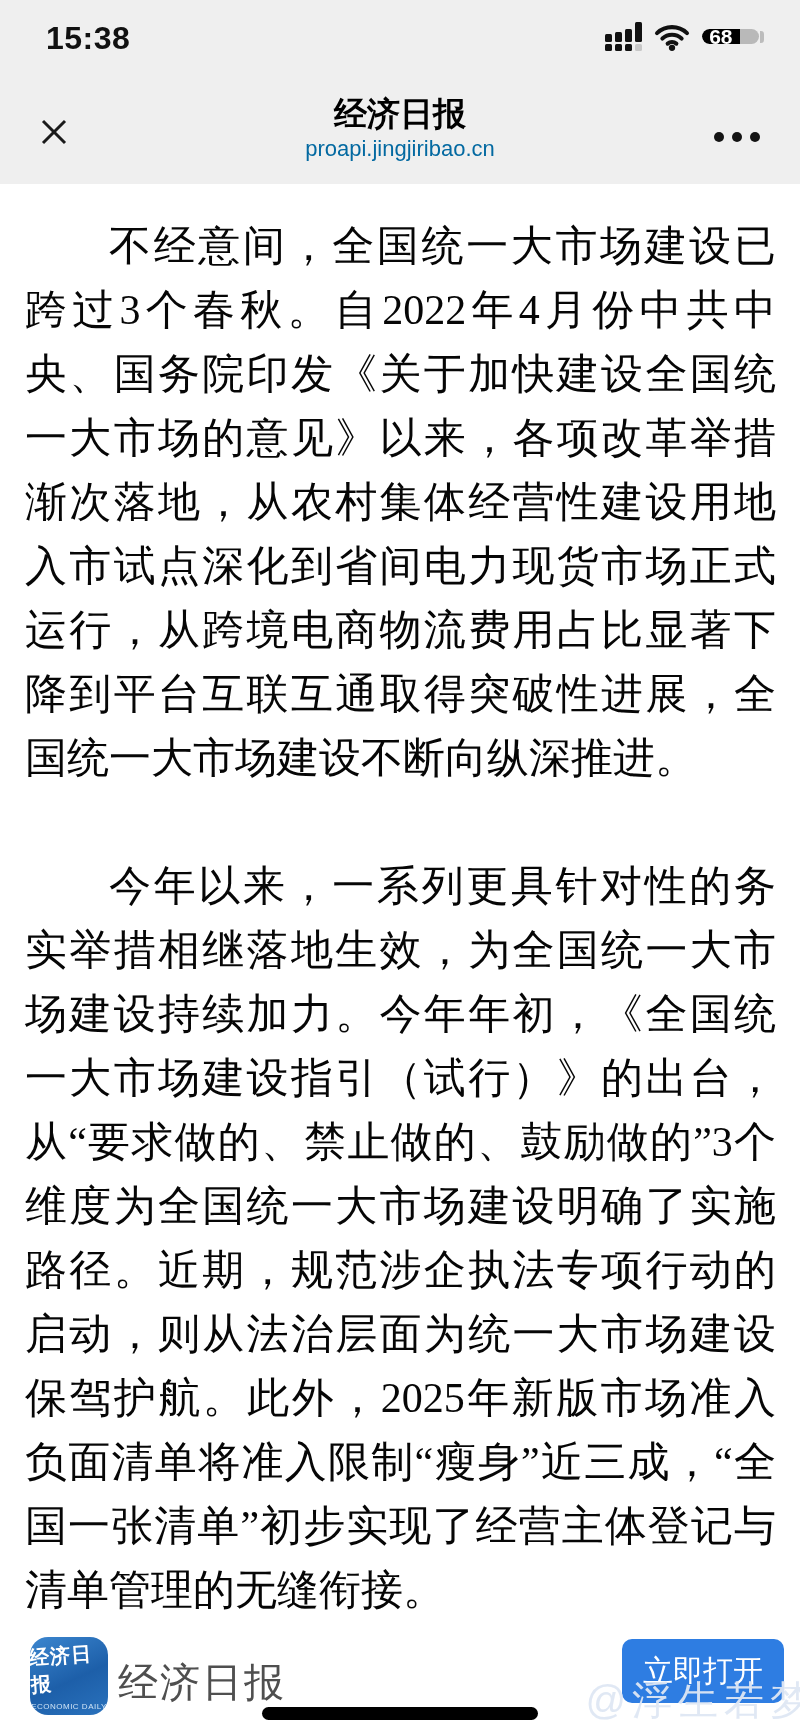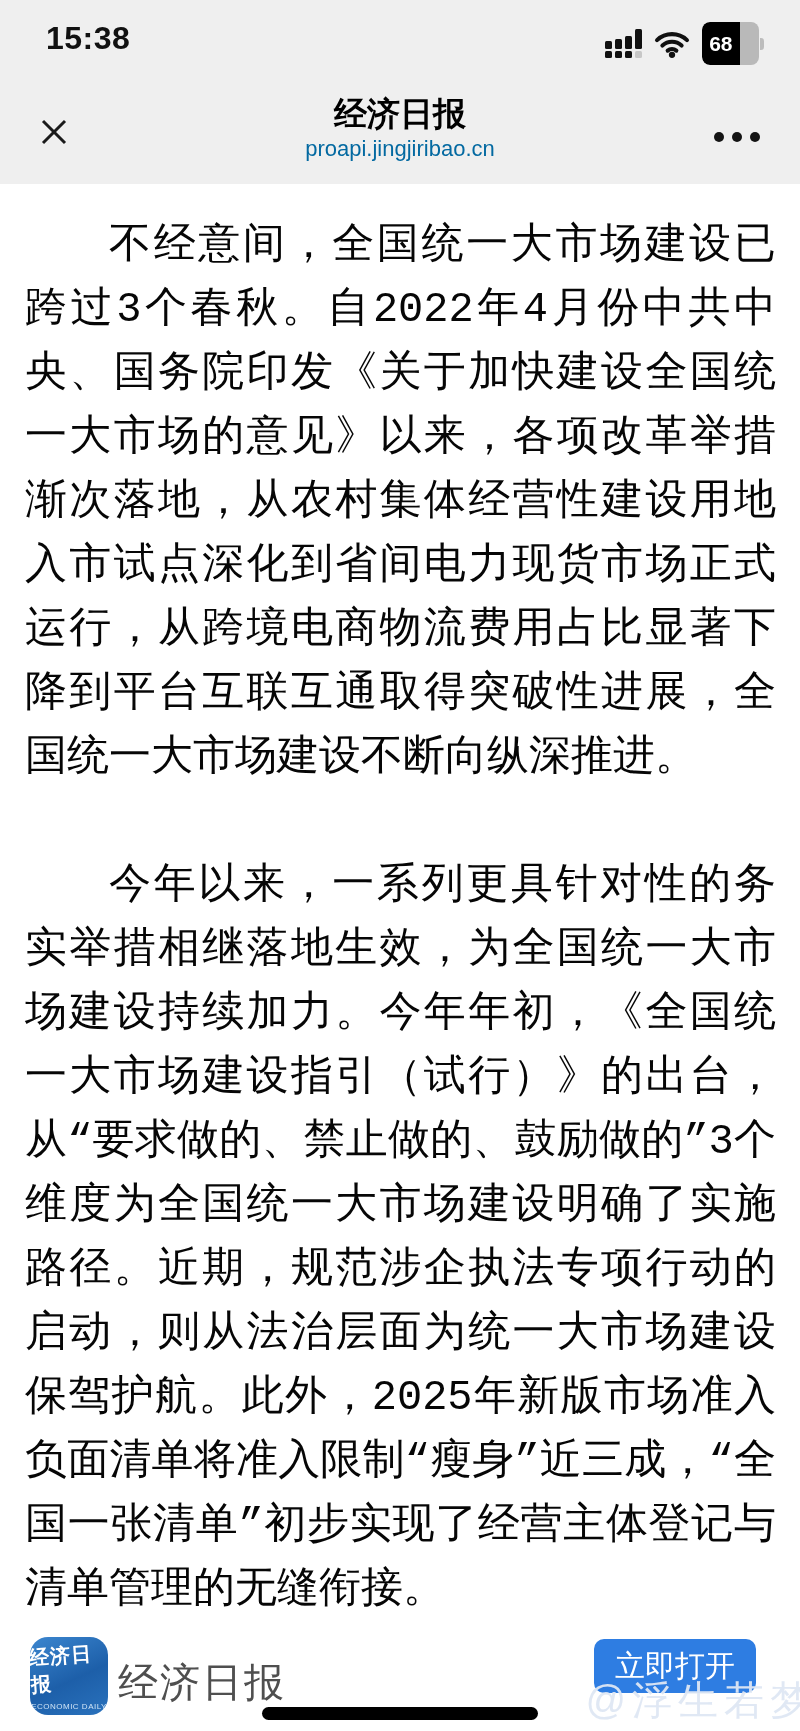--- a/index.html
+++ b/index.html
@@ -31,21 +31,21 @@
   .cell { display: flex; flex-direction: column; gap: 2px; }
   .cell-top { display: flex; align-items: flex-end; gap: 3px; height: 20px; }
   .cell-top i { display: block; width: 7px; background: #111; border-radius: 1.5px; }
   .cell-bot { display: flex; gap: 3px; }
   .cell-bot i { display: block; width: 7px; height: 7px; background: #111; border-radius: 1.5px; }
   .cell-bot i.dim { background: #c7c7c7; }
 
   
   .battery-wrap { display: flex; align-items: center; }
   .battery {
-    position: relative; width: 57px; height: 43px;
+    position: relative; width: 57px; height: 15px;
     border-radius: 8px; background: #b9b9b9; overflow: hidden;
   }
   .battery-fill {
     position: absolute; left: 0; top: 0; bottom: 0; width: 66%;
     background: #000; border-radius: 8px 0 0 8px;
     display: flex; align-items: center; justify-content: center;
     color: #fff; font-size: 21px; font-weight: 700;
   }
   .battery-nub { width: 4px; height: 12px; background: #bcbcbc; border-radius: 0 3px 3px 0; margin-left: 1px; }
 
@@ -63,21 +63,21 @@
   }
   .more-btn i { width: 10px; height: 10px; border-radius: 50%; background: #141414; }
 
   
   .article {
     position: absolute; top: 184px; left: 0; right: 0;
     padding: 30px 24px 0 25px;
     background: #fff;
   }
   .article p {
-    font-family: Liberation Mono, monospace;
+    font-family: Liberation Serif, serif;
     font-size: 42px;
     line-height: 64px;
     text-indent: 2em;
     text-align: justify;
     color: #060606;
     margin-bottom: 64px;
   }
 
   
   .banner {
@@ -98,22 +98,22 @@
     font-family: "Liberation Serif", serif;
   }
   .app-icon .icon-en {
     color: #cfe3f5; font-size: 8px; letter-spacing: 0.5px; margin-top: 6px;
   }
   .app-name {
     position: absolute; left: 118px; top: 34px;
     font-size: 40px; color: #4f4f4f; letter-spacing: 2px;
   }
   .open-btn {
-    position: absolute; right: 44px; top: 18px;
-    width: 162px; height: 54px; border-radius: 10px;
+    position: absolute; right: 16px; top: 18px;
+    width: 162px; height: 64px; border-radius: 10px;
     background: #2e7de2; border: none; cursor: pointer;
     color: #fff; font-size: 30px;
     display: flex; align-items: center; justify-content: center;
     font-family: "Liberation Sans", sans-serif;
     margin-left: 16px;
   }
   .watermark {
     position: absolute; right: -16px; top: 52px;
     font-size: 40px; color: rgba(222, 231, 243, 0.95);
     white-space: nowrap; pointer-events: none; z-index: 3;

